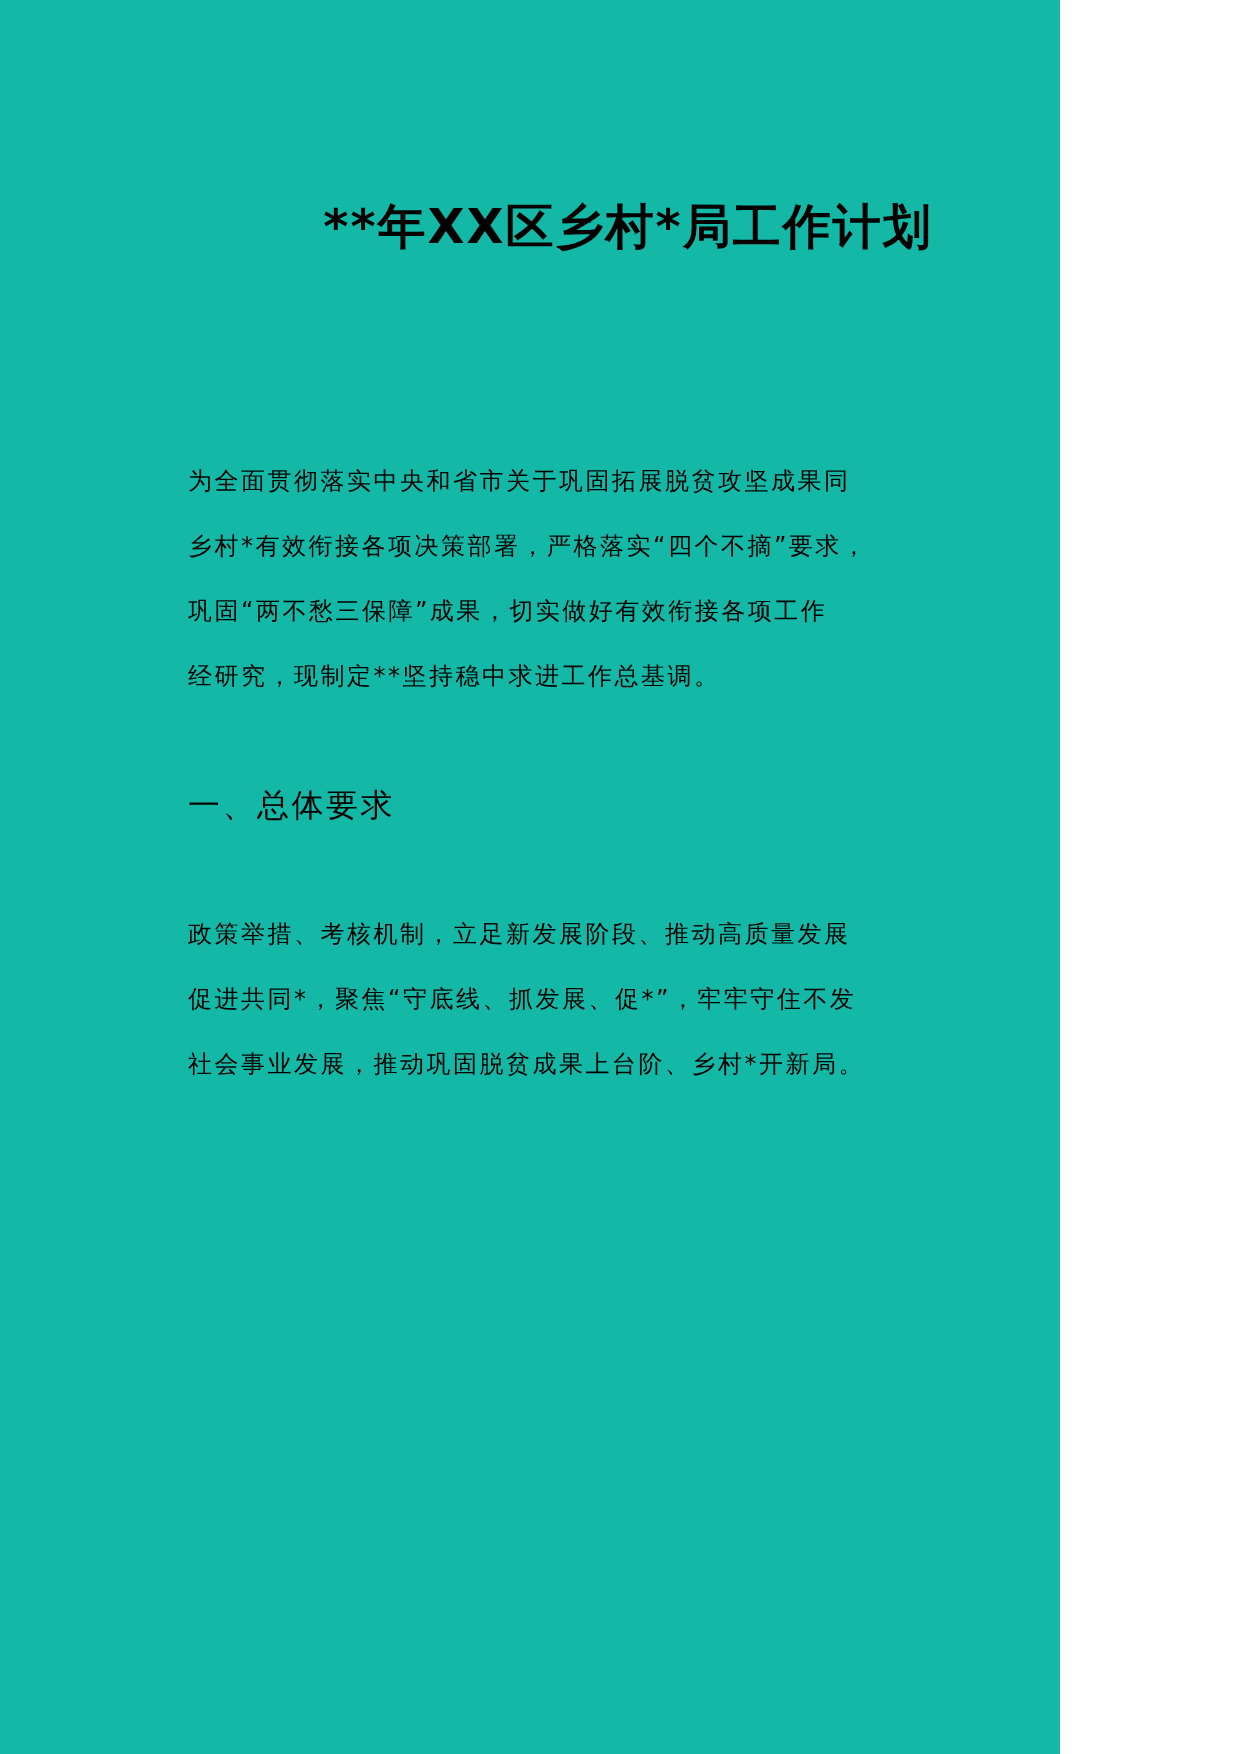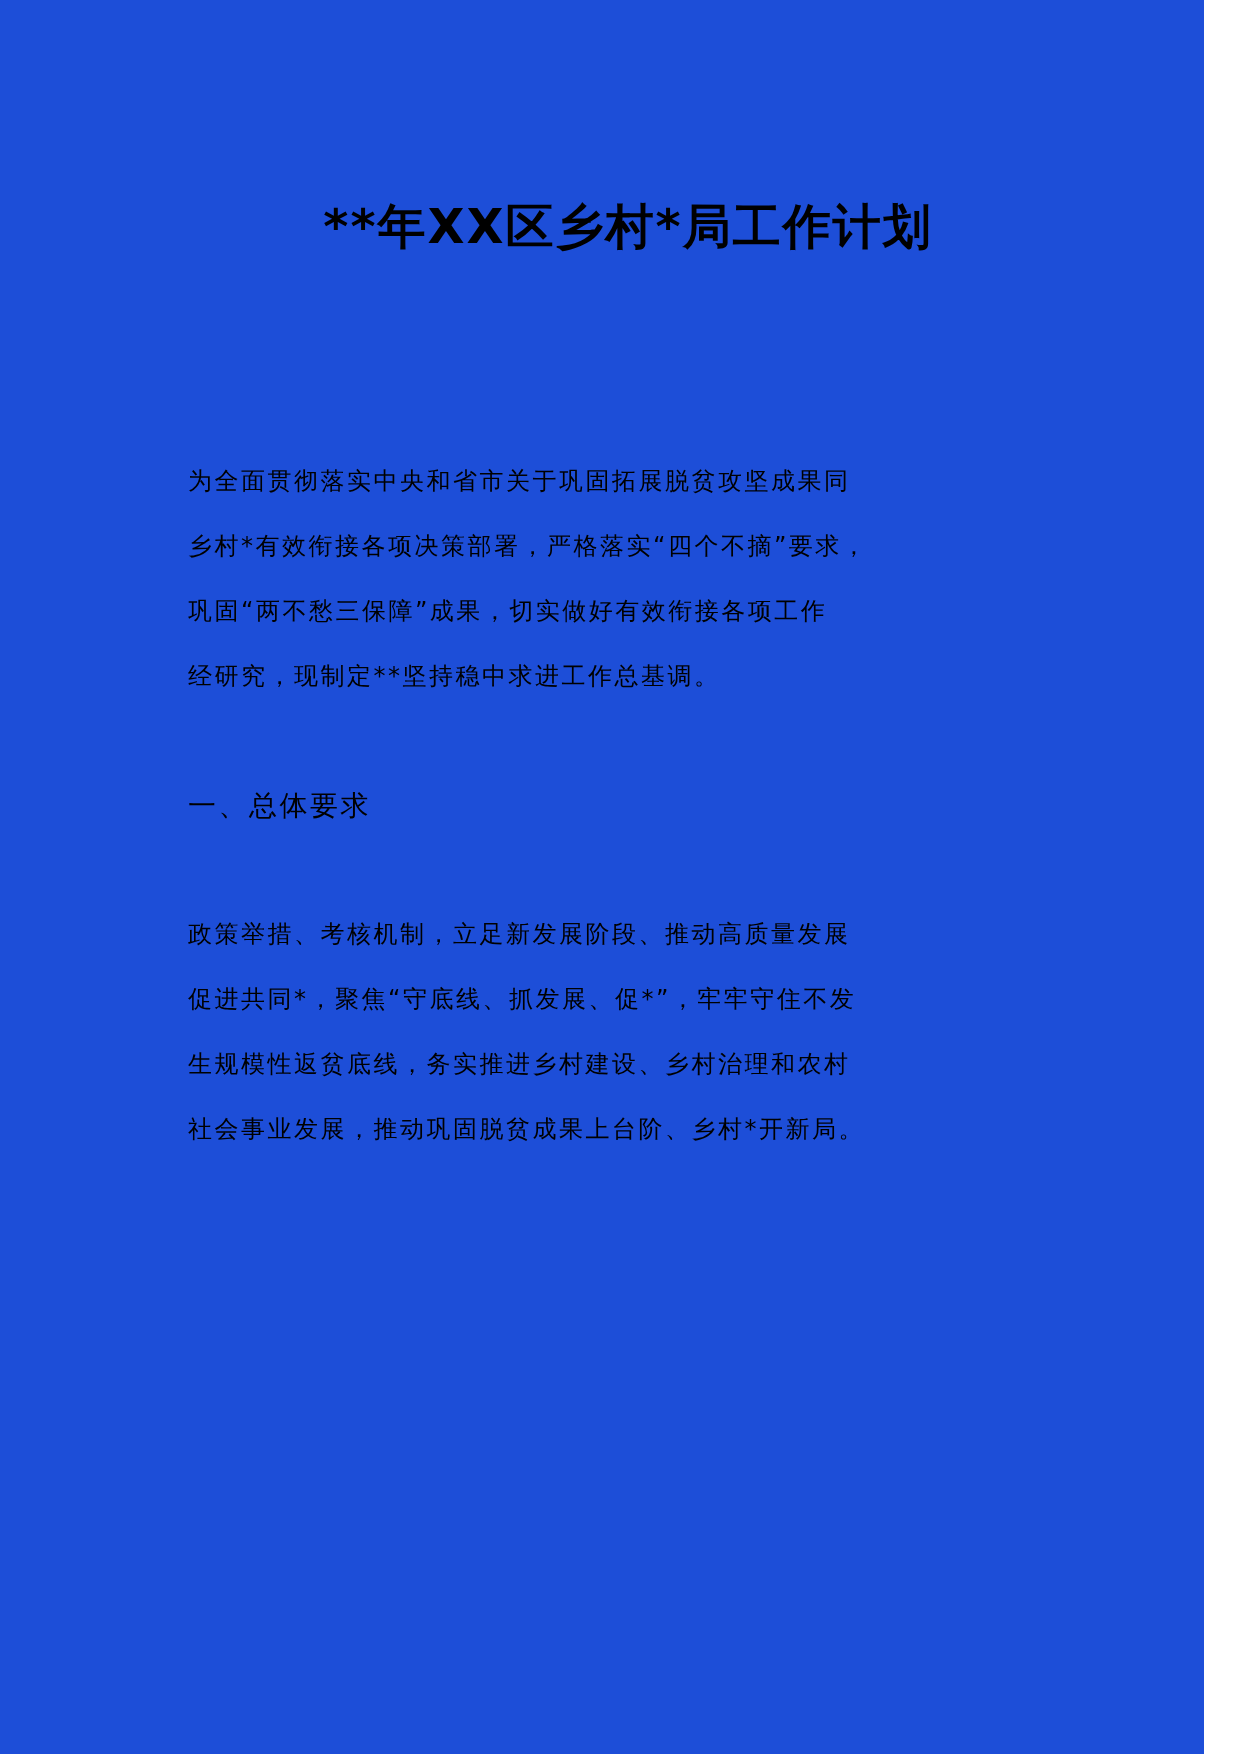--- a/index.html
+++ b/index.html
@@ -2,23 +2,23 @@
 <html><head>
 <meta charset="utf-8">
 <style>
   html, body {
     margin: 0;
     padding: 0;
     background: #ffffff;
   }
   .page {
     position: relative;
-    width: 1204px;
+    width: 1060px;
     height: 1754px;
-    background: #1d4ed8;
+    background: #14b8a6;
     color: #000000;
     font-family: "DejaVu Sans", "Liberation Sans", sans-serif;
     overflow: hidden;
   }
   .content {
     margin-left: 188px;
     width: 880px;
   }
   .doc-title {
     margin: 0;
@@ -39,21 +39,21 @@
   .para-body {
     margin-top: 64px;
   }
   .line {
     font-size: 24px;
     line-height: 65px;
     letter-spacing: 2.5px;
     white-space: nowrap;
   }
   .heading {
-    font-size: 28px;
+    font-size: 32px;
     line-height: 65px;
     letter-spacing: 2.5px;
     font-weight: 400;
     white-space: nowrap;
   }
   .heading-1 {
     margin-top: 64px;
   }
   .heading-2 {
     margin-top: 62px;
@@ -72,19 +72,18 @@
       <div class="line">乡村*有效衔接各项决策部署，严格落实“四个不摘”要求，</div>
       <div class="line">巩固“两不愁三保障”成果，切实做好有效衔接各项工作</div>
       <div class="line">经研究，现制定**坚持稳中求进工作总基调。</div>
     </div>
 
     <div class="heading heading-1">一、总体要求</div>
 
     <div class="para para-body">
       <div class="line">政策举措、考核机制，立足新发展阶段、推动高质量发展</div>
       <div class="line">促进共同*，聚焦“守底线、抓发展、促*”，牢牢守住不发</div>
-      <div class="line">生规模性返贫底线，务实推进乡村建设、乡村治理和农村</div>
       <div class="line">社会事业发展，推动巩固脱贫成果上台阶、乡村*开新局。</div>
     </div>
 
 
   </div>
 </div>
 
 </body></html>

